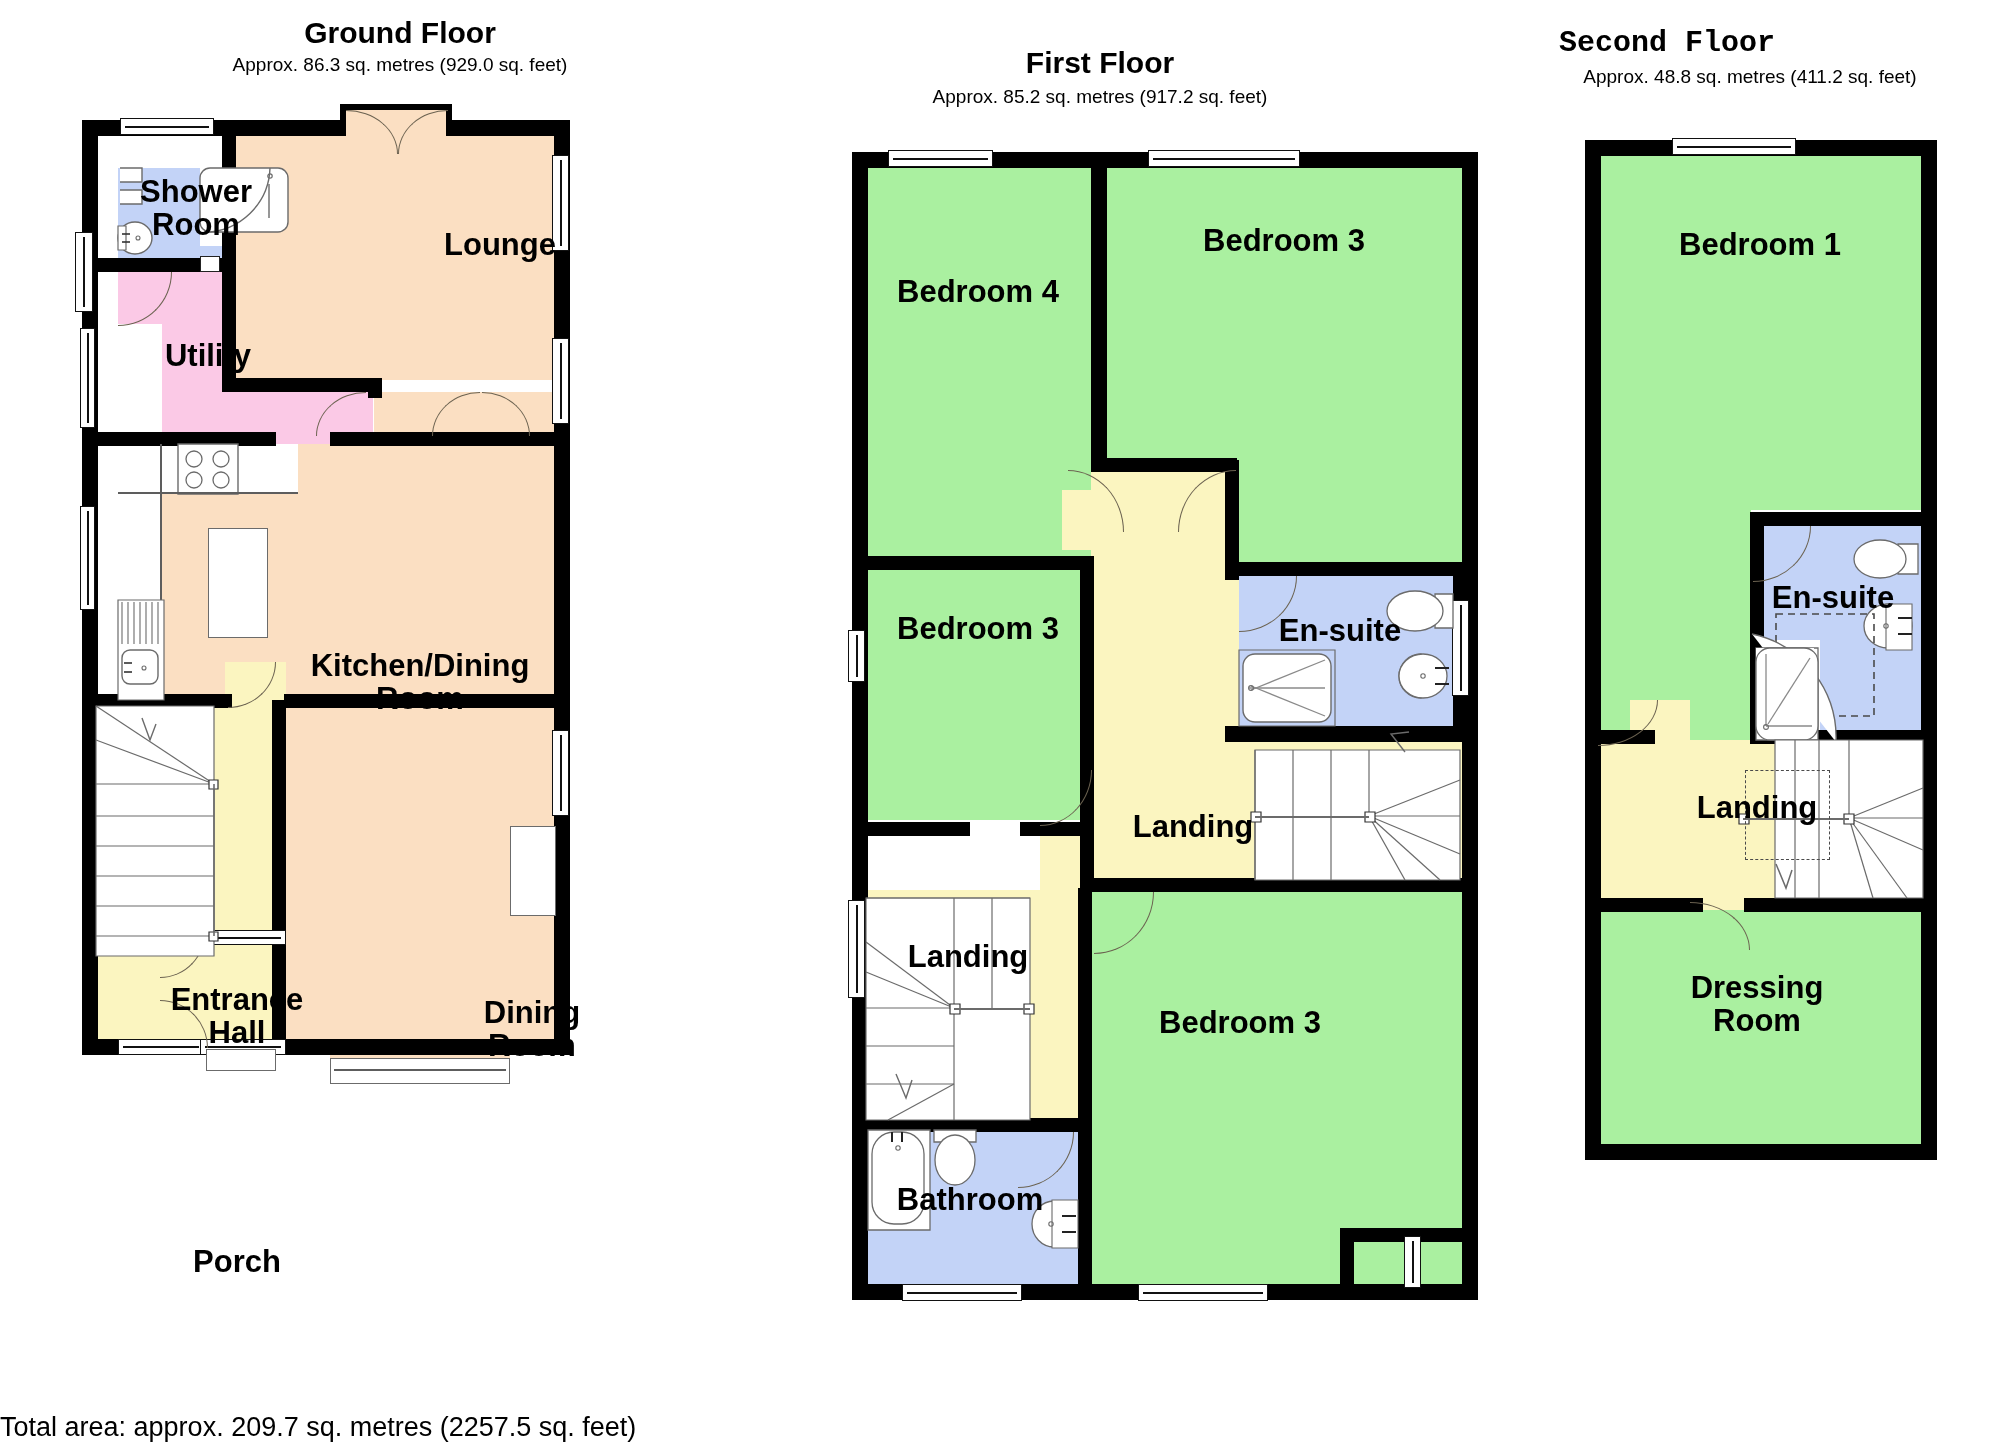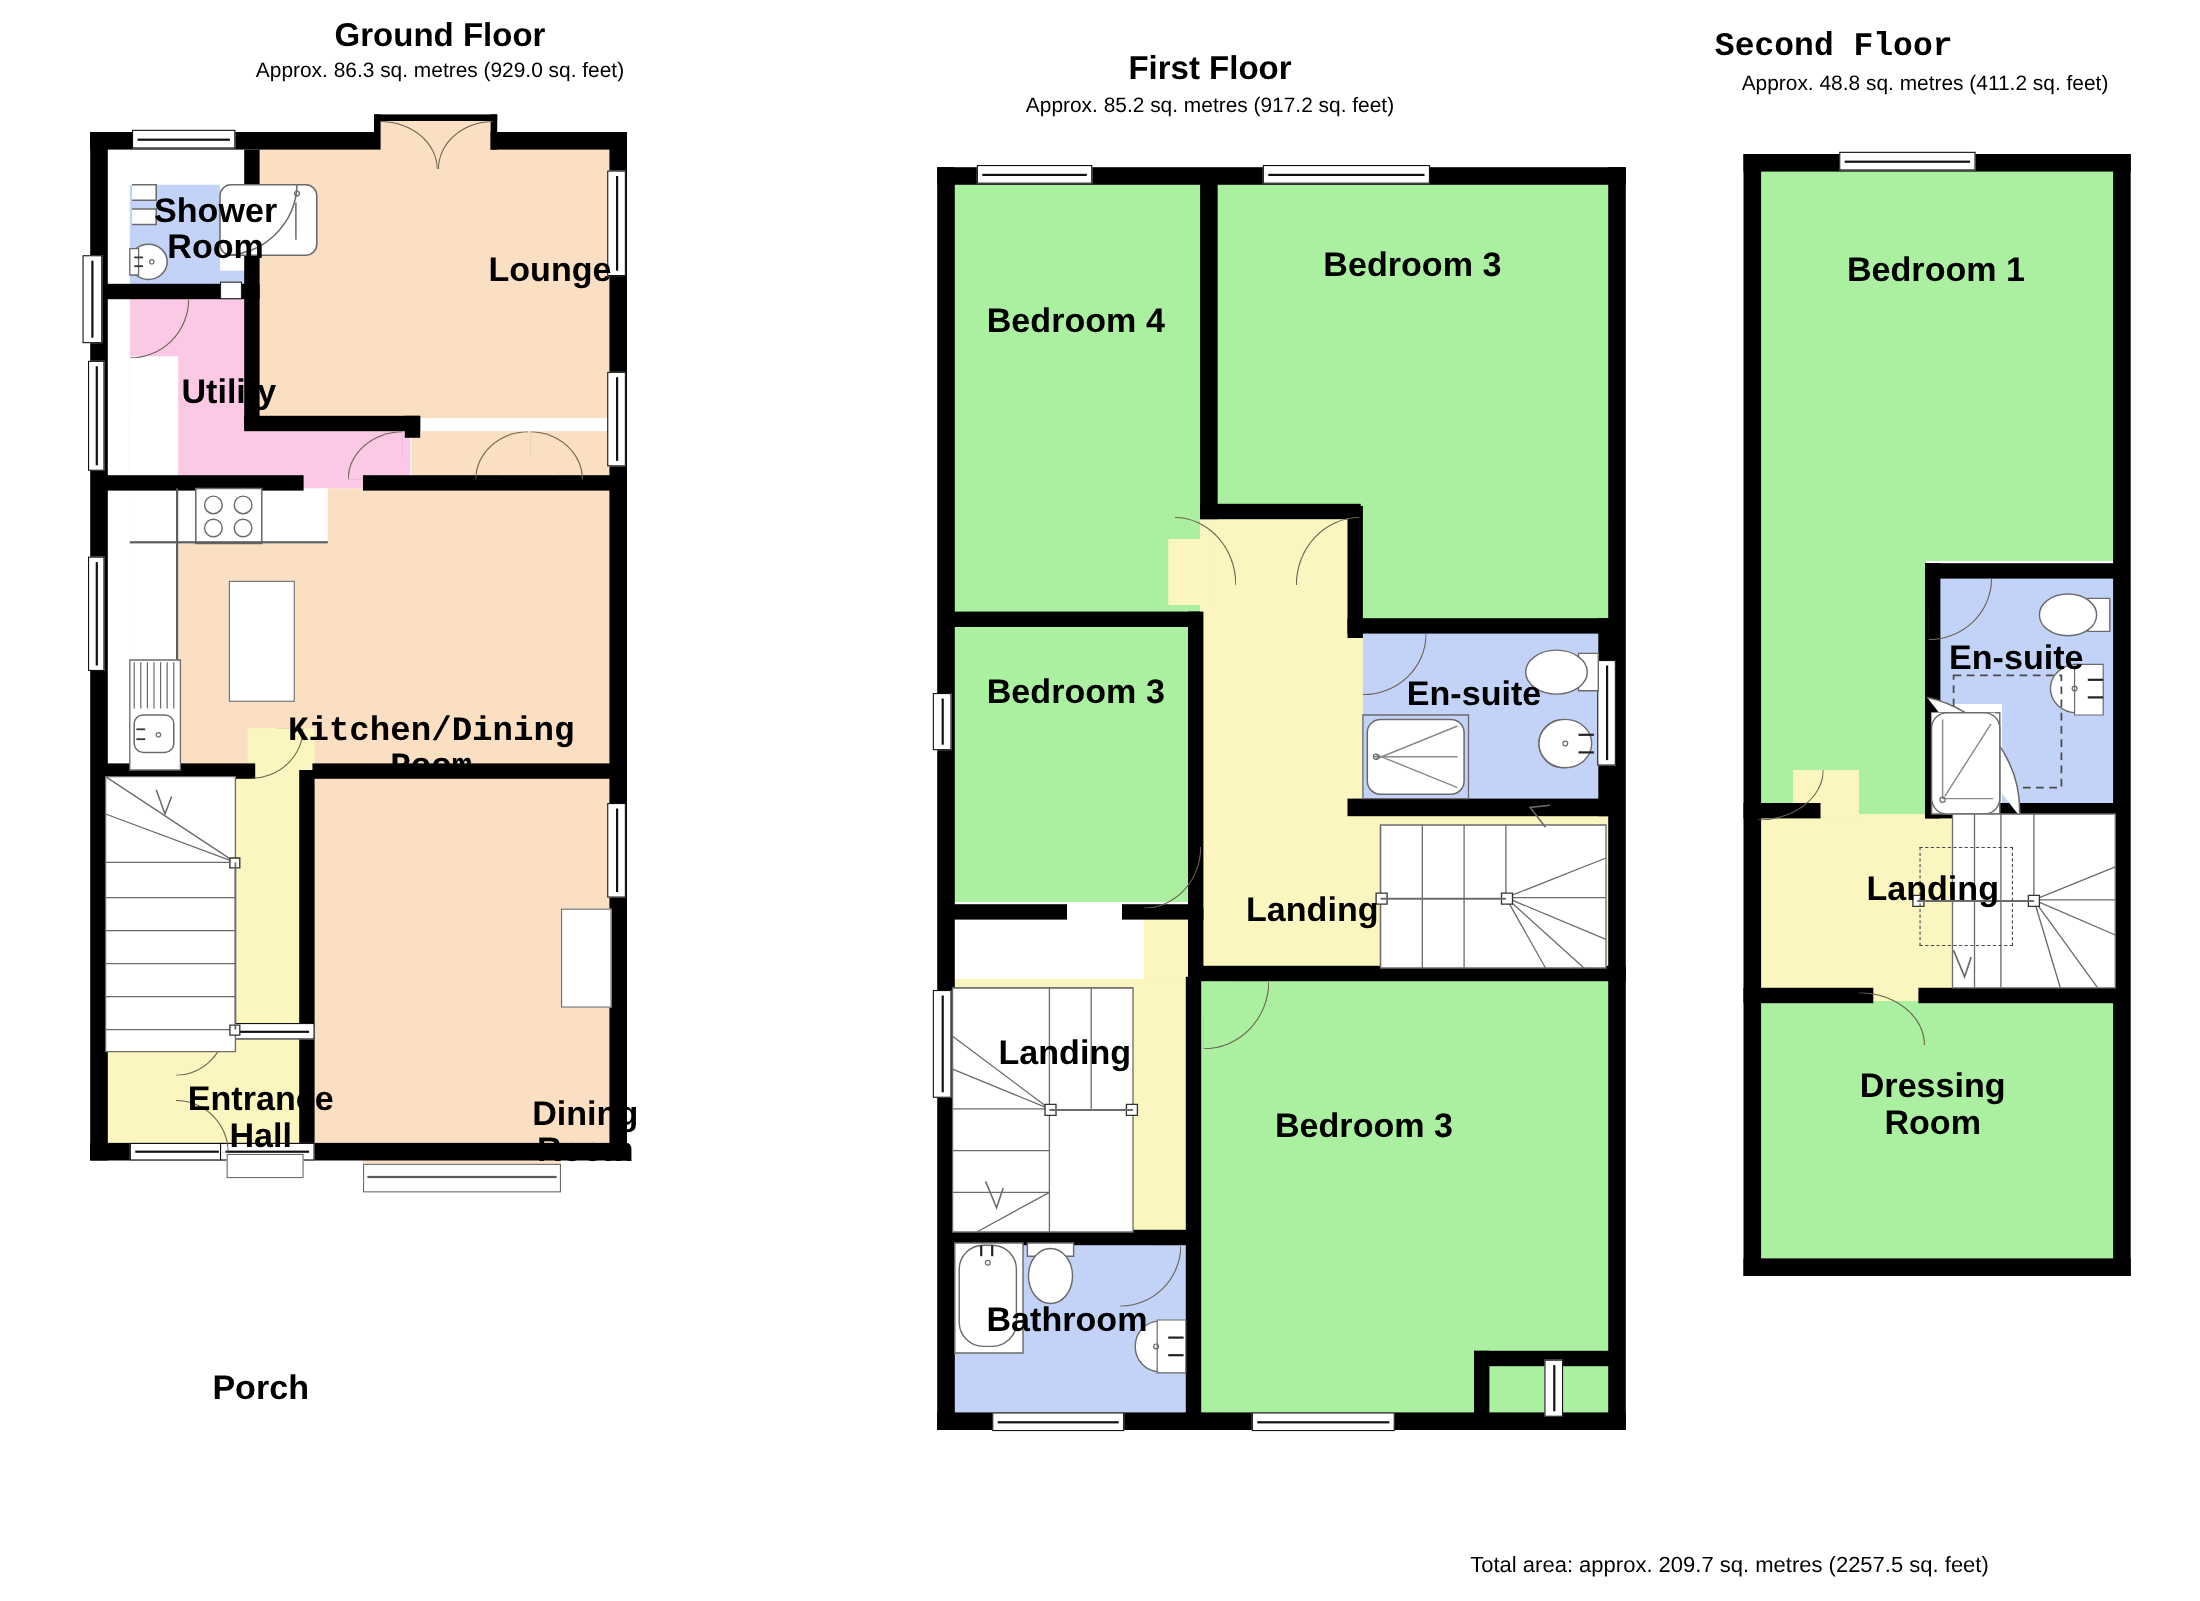--- a/index.html
+++ b/index.html
@@ -3,21 +3,21 @@
 <meta charset="utf-8">
 <title>Floor Plan</title>
 <style>
   html,body{margin:0;padding:0;background:#ffffff;}
   body{width:2000px;height:1455px;position:relative;overflow:hidden;
        font-family:"Liberation Sans","DejaVu Sans",sans-serif;color:#000;}
 
   .floor-title{position:absolute;text-align:center;font-weight:bold;font-size:30px;letter-spacing:0px;}
   .floor-sub{position:absolute;text-align:center;font-size:19px;}
 
-  .total-area{position:absolute;left:0;width:1808px;text-align:right;font-size:20px;}
+  .total-area{position:absolute;left:0;width:1808px;text-align:left;font-size:27px;}
 
   
   .abs{position:absolute;}
   .wall{position:absolute;background:#000;}
   .room{position:absolute;}
   .r-green{background:#aaf0a0;}
   .r-peach{background:#fbdfc2;}
   .r-yellow{background:#fbf5c0;}
   .r-blue{background:#c3d3f7;}
   .r-pink{background:#fbc9e6;}
@@ -198,21 +198,21 @@
     <path d="M46 12 l8 22 l6 -16" fill="none" stroke="#6b6b6b" stroke-width="1.4"></path>
     <rect x="113" y="74" width="9" height="9" fill="#fff" stroke="#333" stroke-width="1.2"></rect>
     <rect x="113" y="226" width="9" height="9" fill="#fff" stroke="#333" stroke-width="1.2"></rect>
     <line x1="118" y1="78" x2="118" y2="230" stroke="#6b6b6b" stroke-width="1.6"></line>
   </svg>
 
   <div class="label" style="left:196px;top:208px;">Shower
 Room</div>
   <div class="label" style="left:500px;top:245px;">Lounge</div>
   <div class="label" style="left:208px;top:356px;">Utility</div>
-  <div class="label" style="left:392px;top:682px;font-family:Liberation Mono, monospace;">Kitchen/Dining
+  <div class="label" style="left:420px;top:682px;">Kitchen/Dining
 Room</div>
   <div class="label" style="left:237px;top:1016px;">Entrance
 Hall</div>
   <div class="label" style="left:532px;top:1029px;">Dining
 Room</div>
   <div class="label" style="left:237px;top:1262px;">Porch</div>
 </div>
 
 <div class="floor-title" style="left:900px;top:46px;width:400px;">First Floor</div>
 <div class="floor-sub" style="left:900px;top:86px;width:400px;">Approx. 85.2 sq. metres (917.2 sq. feet)</div>

